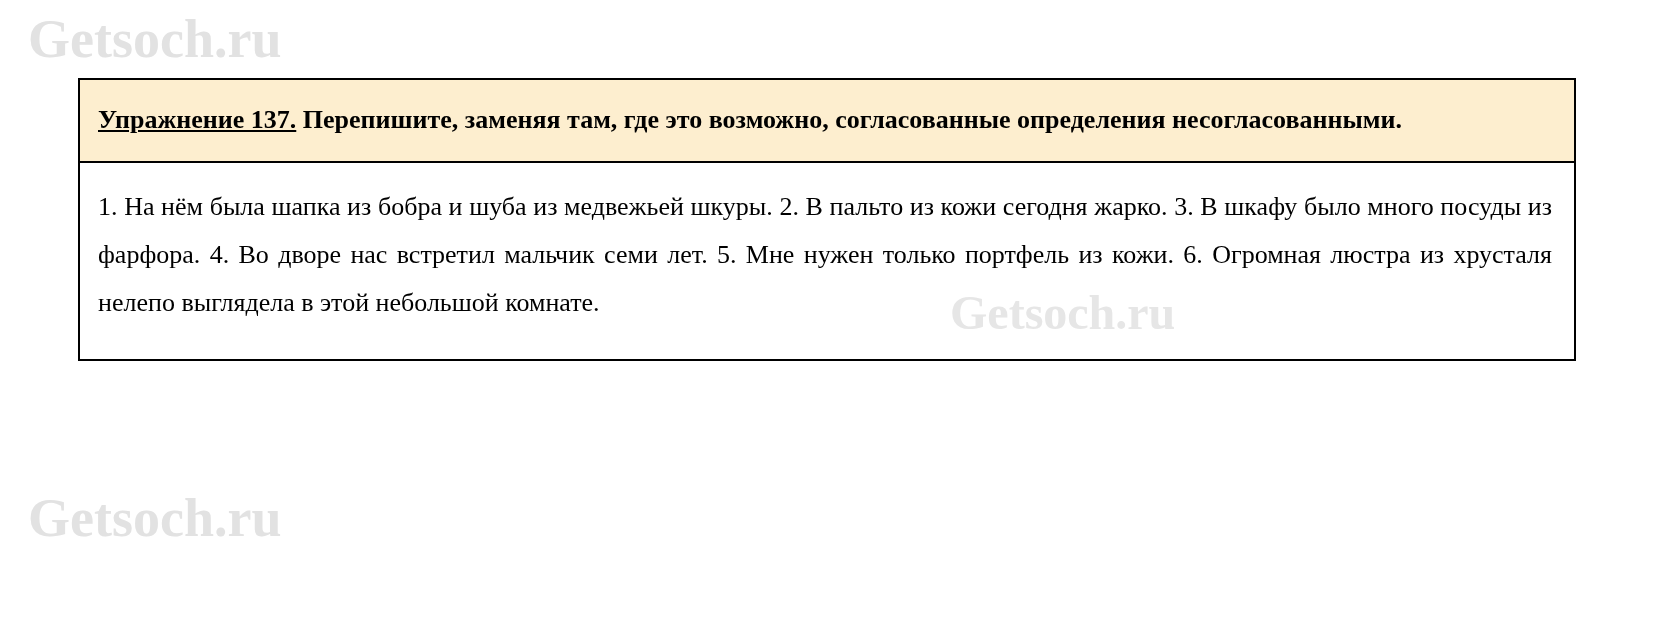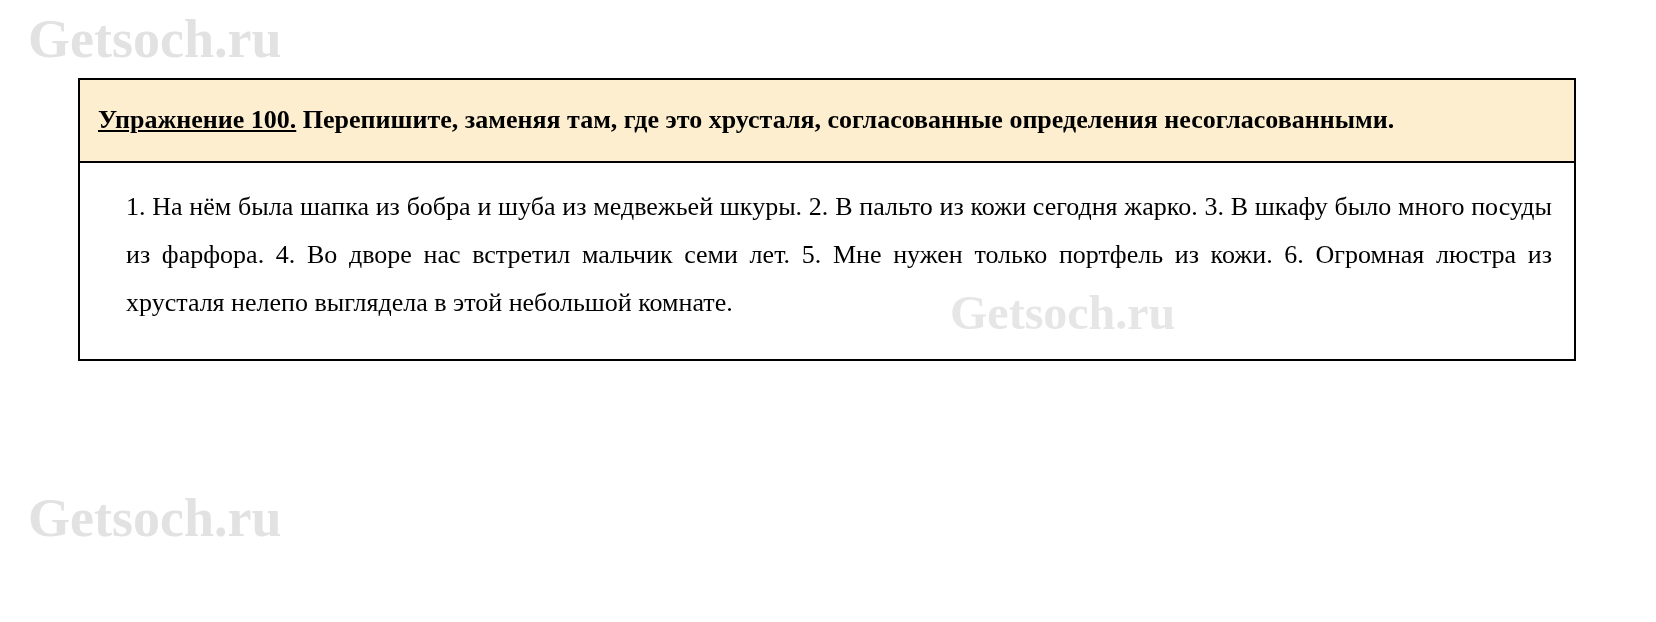--- a/index.html
+++ b/index.html
@@ -66,38 +66,37 @@
     color: #000000;
   }
 
   .exercise-number {
     text-decoration: underline;
   }
 
   .exercise-body {
     background: transparent;
     padding: 20px 22px 32px 18px;
-    margin-left: 28px;
   }
 
   .exercise-body p {
     margin: 0;
     font-size: 26px;
     line-height: 1.85;
     text-align: justify;
     color: #000000;
   }
 </style>
 </head>
 <body>
 
 <div class="watermark wm-top-left">Getsoch.ru</div>
 <div class="watermark wm-center">Getsoch.ru</div>
 <div class="watermark wm-bottom-left">Getsoch.ru</div>
 
 <div class="exercise-box">
   <div class="exercise-header">
-    <p><span class="exercise-number">Упражнение 100.</span><span> Перепишите, заменяя там, где это хрусталя, согласованные определения несогласованными.</span></p>
+    <p><span class="exercise-number">Упражнение 137.</span><span> Перепишите, заменяя там, где это возможно, согласованные определения несогласованными.</span></p>
   </div>
   <div class="exercise-body">
     <p>1. На нём была шапка из бобра и шуба из медвежьей шкуры. 2. В пальто из кожи сегодня жарко. 3. В шкафу было много посуды из фарфора. 4. Во дворе нас встретил мальчик семи лет. 5. Мне нужен только портфель из кожи. 6. Огромная люстра из хрусталя нелепо выглядела в этой небольшой комнате.</p>
   </div>
 </div>
 
 </body></html>

